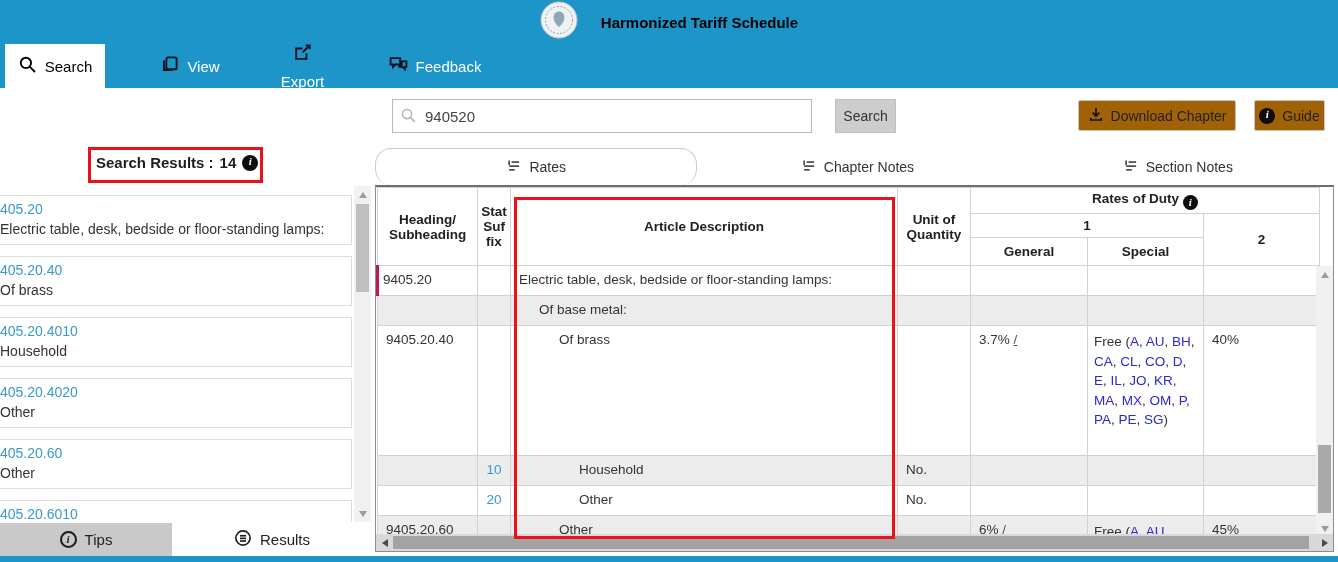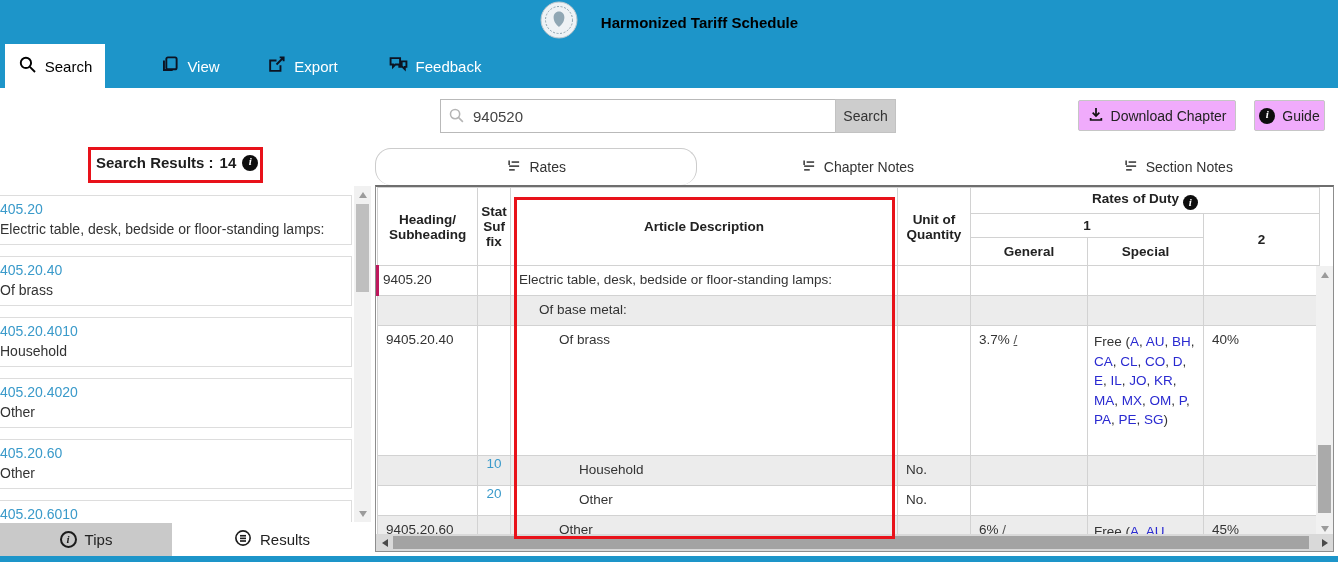--- a/index.html
+++ b/index.html
@@ -23,27 +23,27 @@
 
   
   .nav-bar{left:0;top:44px;width:1338px;height:44px;background:var(--blue);}
   .nav-tab{position:absolute;top:0;height:44px;display:flex;align-items:center;
     justify-content:center;gap:8px;color:#fff;font-size:15px;cursor:pointer;}
   .nav-tab svg{stroke:#0c1322;fill:none;stroke-width:2.4;}
   .nav-tab.active{background:#fff;color:#000;}
   .nav-tab.active svg{stroke:#000;}
 
   
-  .search-wrap{left:440px;top:99px;width:420px;height:34px;}
+  .search-wrap{left:392px;top:99px;width:420px;height:34px;}
   .search-input{width:100%;height:100%;border:1px solid #b9b9b9;padding:0 8px 0 32px;
     font-size:15px;color:#444;font-family:inherit;}
   .mag{position:absolute;left:8px;top:8px;}
   .search-btn{left:835px;top:99px;width:61px;height:34px;background:#cdcdcd;border:1px solid #c2c2c2;
     font-size:14px;color:#333;display:flex;align-items:center;justify-content:center;cursor:pointer;}
-  .tool-btn{top:100px;height:31px;background:#f0abfc;border:1px solid #c6c6c6;border-radius:2px;
+  .tool-btn{top:100px;height:31px;background:#a16207;border:1px solid #c6c6c6;border-radius:2px;
     display:flex;align-items:center;justify-content:center;gap:7px;font-size:14px;color:#222;cursor:pointer;}
   .dl-btn{left:1078px;width:158px;}
   .guide-btn{left:1254px;width:71px;}
 
   
   .info-badge{display:inline-block;width:16px;height:16px;border-radius:50%;background:#0d0d0d;
     color:#fff;text-align:center;line-height:16px;font:italic bold 11px "Liberation Serif",serif;vertical-align:-3px;}
   .info-badge::after{content:"i";}
   .ring-i{display:inline-block;width:17px;height:17px;border-radius:50%;border:2px solid #1b1b1b;
     color:#1b1b1b;text-align:center;line-height:13px;font:italic bold 11px "Liberation Serif",serif;}
@@ -86,21 +86,21 @@
 
   
   .table-wrap{left:375px;top:185px;width:959px;height:367px;background:#fff;overflow:hidden;
     border:1px solid #8d8d8d;border-top:2px solid #6e6e6e;}
   table{border-collapse:collapse;table-layout:fixed;width:942px;}
   th,td{border:1px solid var(--border-lt);overflow:hidden;}
   th{font-size:13.5px;font-weight:bold;color:#222;text-align:center;padding:2px 3px;background:#fff;}
   td{font-size:13.5px;color:#333;vertical-align:top;padding:6px 8px;}
   tr.stripe td{background:var(--stripe);}
   td.marker{border-left:3px solid #be185d;padding-left:4px;}
-  td.c-stat{text-align:center;padding:0 2px;}
+  td.c-stat{text-align:center;padding:6px 2px;}
   a.stat-link{color:var(--code-blue);text-decoration:none;cursor:pointer;}
   a.footnote-link{color:#555;text-decoration:underline;cursor:pointer;}
   td.c-special{line-height:19.5px;padding:6px 6px;}
   a.code-link{color:var(--link-indigo);text-decoration:none;cursor:pointer;}
 
   .t-vscroll{position:absolute;right:0;top:79px;width:17px;height:271px;background:#f1f1f1;}
   .t-vthumb{position:absolute;left:2px;top:179px;width:13px;height:68px;background:#aaa;cursor:pointer;}
   .t-hscroll{position:absolute;left:0;bottom:0;width:957px;height:17px;background:#d9d9d9;}
   .t-hthumb{position:absolute;left:17px;top:2px;width:916px;height:13px;background:#a3a3a3;cursor:pointer;}
 
@@ -137,21 +137,21 @@
   </div>
   <div class="nav-tab" style="left:145px;width:90px;">
     <span>
       <svg width="19" height="19" viewBox="0 0 24 24">
           <rect x="8" y="3" width="13" height="15" rx="2"></rect>
           <path d="M5 7v12h11"></path>
         </svg>
     </span>
     <span>View</span>
   </div>
-  <div class="nav-tab" style="left:255px;width:95px;">
+  <div class="nav-tab" style="left:255px;width:95px;flex-direction:column;">
     <span>
       <svg width="19" height="19" viewBox="0 0 24 24">
           <path d="M17 13v7H4V7h8"></path>
           <path d="M12 12l8.5-8.5M16 3h5v5"></path>
         </svg>
     </span>
     <span>Export</span>
   </div>
   <div class="nav-tab" style="left:380px;width:110px;">
     <span>

